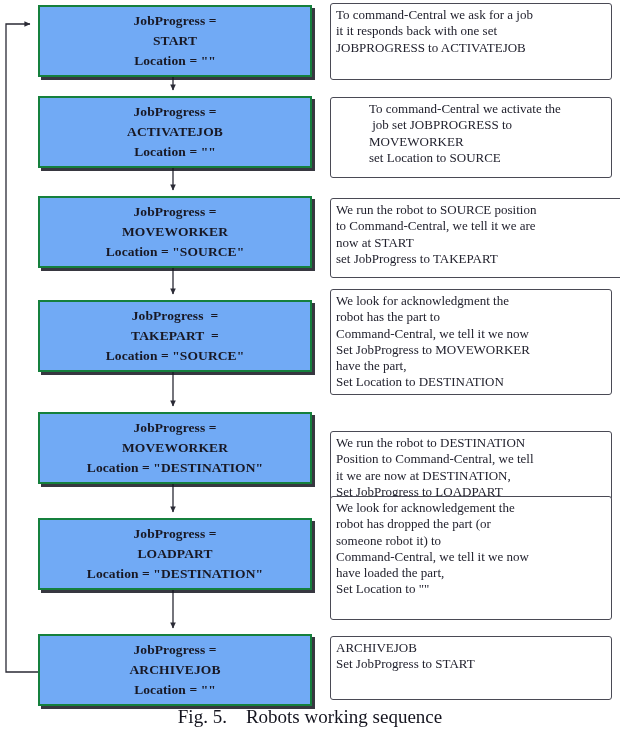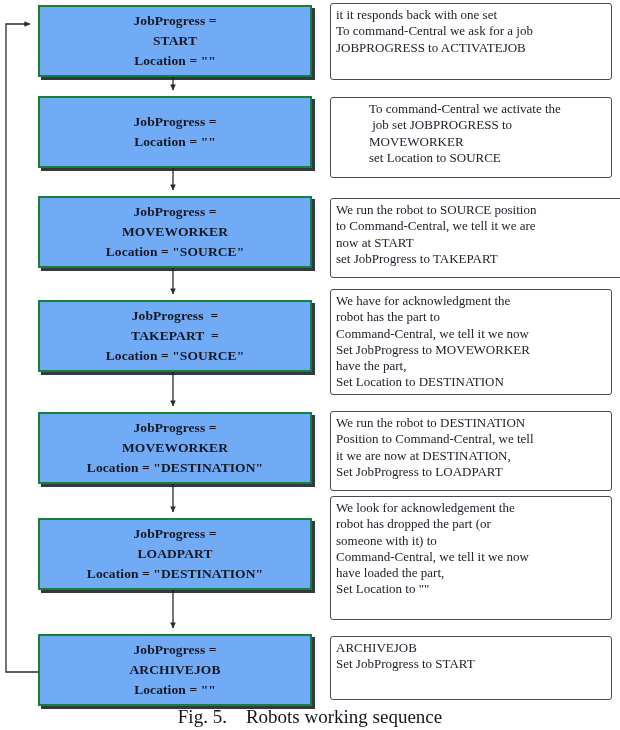--- a/index.html
+++ b/index.html
@@ -125,27 +125,28 @@
       <path d="M38,672 L6,672 L6,24 L30,24" fill="none" stroke="#2a2a35" stroke-width="1.3" marker-end="url(#arrowhead)"></path>
     </g>
   </svg>
 
   <div class="state-box" style="left:38px; top:5px; width:274px; height:72px;">
     <span class="ln">JobProgress =</span>
     <span class="ln">START</span>
     <span class="ln">Location = ""</span>
   </div>
   <div class="note-box" style="left:330px; top:3px; width:282px; height:77px;">
+    <span class="ln">To command-Central we ask for a job</span>
     <span class="ln">it it responds back with one set</span>
-    <span class="ln">To command-Central we ask for a job</span>
     <span class="ln">JOBPROGRESS to ACTIVATEJOB</span>
   </div>
 
   <div class="state-box" style="left:38px; top:96px; width:274px; height:72px;">
     <span class="ln">JobProgress =</span>
+    <span class="ln">ACTIVATEJOB</span>
     <span class="ln">Location = ""</span>
   </div>
   <div class="note-box" style="left:330px; top:97px; width:282px; height:81px;padding-left:38px;">
     <span class="ln">To command-Central we activate the</span>
     <span class="ln"> job set JOBPROGRESS to</span>
     <span class="ln">MOVEWORKER</span>
     <span class="ln">set Location to SOURCE</span>
   </div>
 
   <div class="state-box" style="left:38px; top:196px; width:274px; height:72px;">
@@ -159,49 +160,49 @@
     <span class="ln">now at START</span>
     <span class="ln">set JobProgress to TAKEPART</span>
   </div>
 
   <div class="state-box" style="left:38px; top:300px; width:274px; height:72px;">
     <span class="ln">JobProgress  =</span>
     <span class="ln">TAKEPART  =</span>
     <span class="ln">Location = "SOURCE"</span>
   </div>
   <div class="note-box" style="left:330px; top:289px; width:282px; height:106px;">
-    <span class="ln">We have for acknowledgment the</span>
+    <span class="ln">We look for acknowledgment the</span>
     <span class="ln">robot has the part to</span>
     <span class="ln">Command-Central, we tell it we now</span>
     <span class="ln">Set JobProgress to MOVEWORKER</span>
     <span class="ln">have the part,</span>
     <span class="ln">Set Location to DESTINATION</span>
   </div>
 
   <div class="state-box" style="left:38px; top:412px; width:274px; height:72px;">
     <span class="ln">JobProgress =</span>
     <span class="ln">MOVEWORKER</span>
     <span class="ln">Location = "DESTINATION"</span>
   </div>
-  <div class="note-box" style="left:330px; top:411px; width:282px; height:80px;">
+  <div class="note-box" style="left:330px; top:431px; width:282px; height:80px;">
     <span class="ln">We run the robot to DESTINATION</span>
     <span class="ln">Position to Command-Central, we tell</span>
     <span class="ln">it we are now at DESTINATION,</span>
     <span class="ln">Set JobProgress to LOADPART</span>
   </div>
 
   <div class="state-box" style="left:38px; top:518px; width:274px; height:72px;">
     <span class="ln">JobProgress =</span>
     <span class="ln">LOADPART</span>
     <span class="ln">Location = "DESTINATION"</span>
   </div>
   <div class="note-box" style="left:330px; top:496px; width:282px; height:124px;">
     <span class="ln">We look for acknowledgement the</span>
     <span class="ln">robot has dropped the part (or</span>
-    <span class="ln">someone with it) to</span>
+    <span class="ln">someone robot it) to</span>
     <span class="ln">Command-Central, we tell it we now</span>
     <span class="ln">have loaded the part,</span>
     <span class="ln">Set Location to ""</span>
   </div>
 
   <div class="state-box" style="left:38px; top:634px; width:274px; height:72px;">
     <span class="ln">JobProgress =</span>
     <span class="ln">ARCHIVEJOB</span>
     <span class="ln">Location = ""</span>
   </div>

